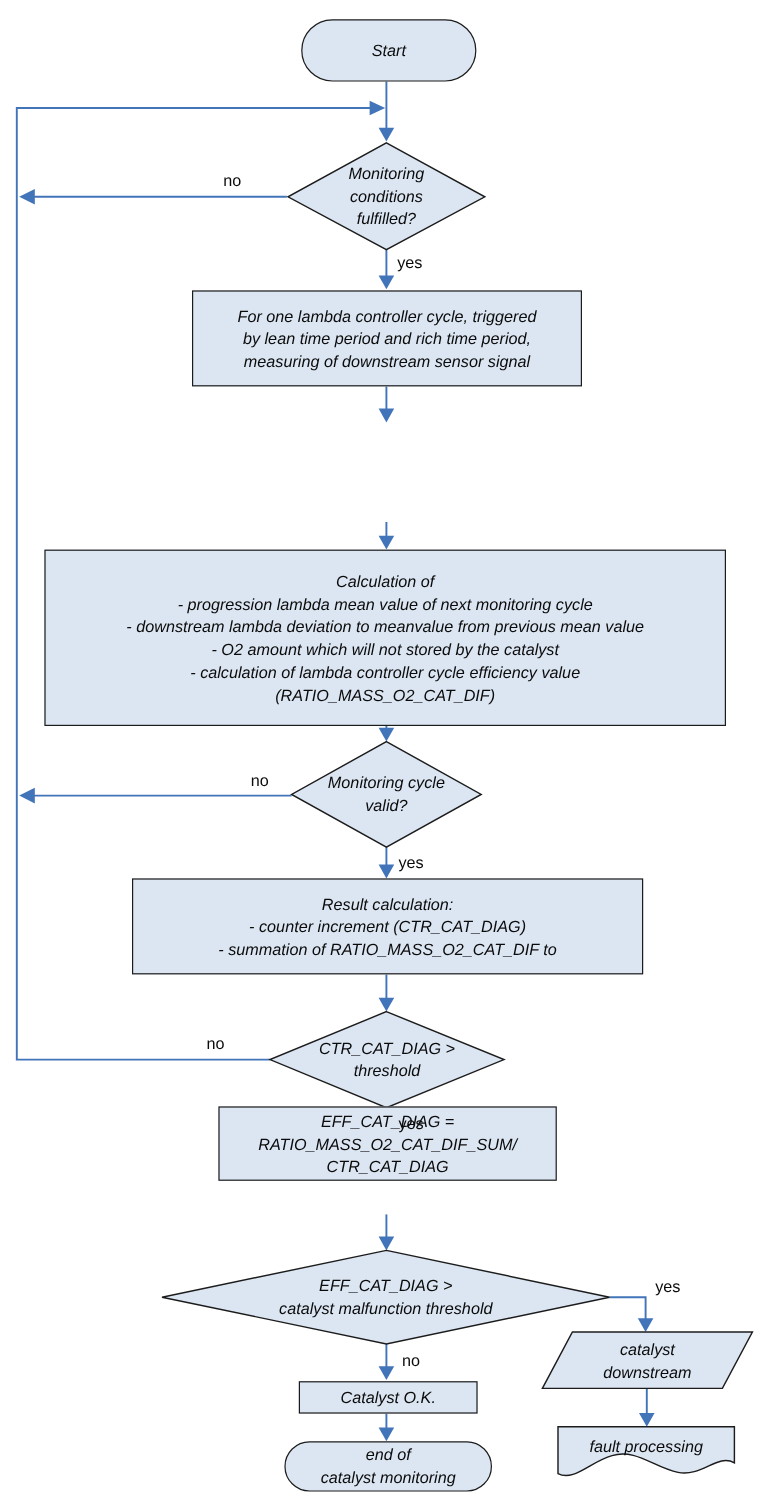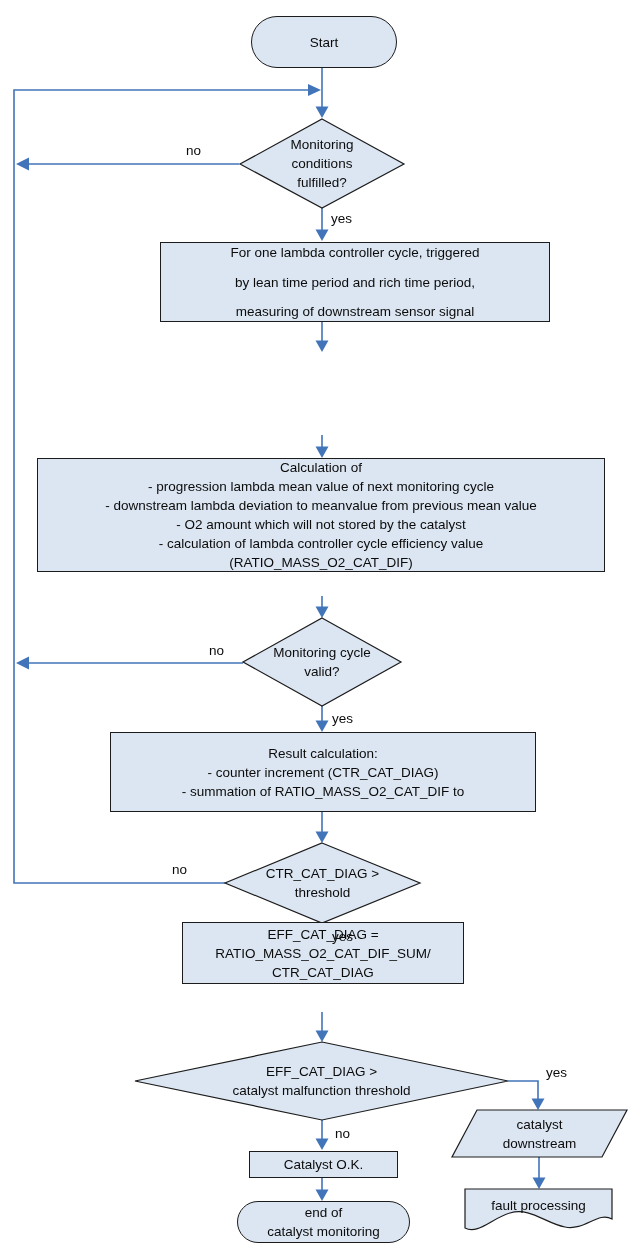--- a/index.html
+++ b/index.html
@@ -38,20 +38,21 @@
   }
   .stadium {
     background: var(--shape-fill);
     border: 1px solid var(--shape-border);
   }
   .overlay { background: transparent; border: none; }
   .tline {
     font-size: 13.5px;
     line-height: 19px;
     white-space: nowrap;
+    font-style: italic;
   }
   .branch-label {
     position: absolute;
     font-size: 13.5px;
     line-height: 16px;
     white-space: nowrap;
   }
 </style>
 </head>
 <body>
@@ -136,28 +137,28 @@
   <div class="node stadium" style="left:251px; top:16px; width:146px; height:52px; border-radius:26px;">
     <div class="tline">Start</div>
   </div>
 
   <div class="node overlay" style="left:239px; top:119px; width:166px; height:89px;">
     <div class="tline">Monitoring</div>
     <div class="tline">conditions</div>
     <div class="tline">fulfilled?</div>
   </div>
 
-  <div class="node rect" style="left:160px; top:242px; width:390px; height:80px;justify-content:space-between;">
+  <div class="node rect" style="left:160px; top:242px; width:325px; height:80px;">
     <div class="tline">For one lambda controller cycle, triggered</div>
     <div class="tline">by lean time period and rich time period,</div>
     <div class="tline">measuring of downstream sensor signal</div>
   </div>
 
 
-  <div class="node rect" style="left:37px; top:458px; width:568px; height:114px;">
+  <div class="node rect" style="left:37px; top:458px; width:568px; height:147px;">
     <div class="tline">Calculation of</div>
     <div class="tline">- progression lambda mean value of next monitoring cycle</div>
     <div class="tline">- downstream lambda deviation to meanvalue from previous mean value</div>
     <div class="tline">- O2 amount which will not stored by the catalyst</div>
     <div class="tline">- calculation of lambda controller cycle efficiency value</div>
     <div class="tline">(RATIO_MASS_O2_CAT_DIF)</div>
   </div>
 
   <div class="node overlay" style="left:243px; top:618px; width:158px; height:88px;">
     <div class="tline">Monitoring cycle</div>

